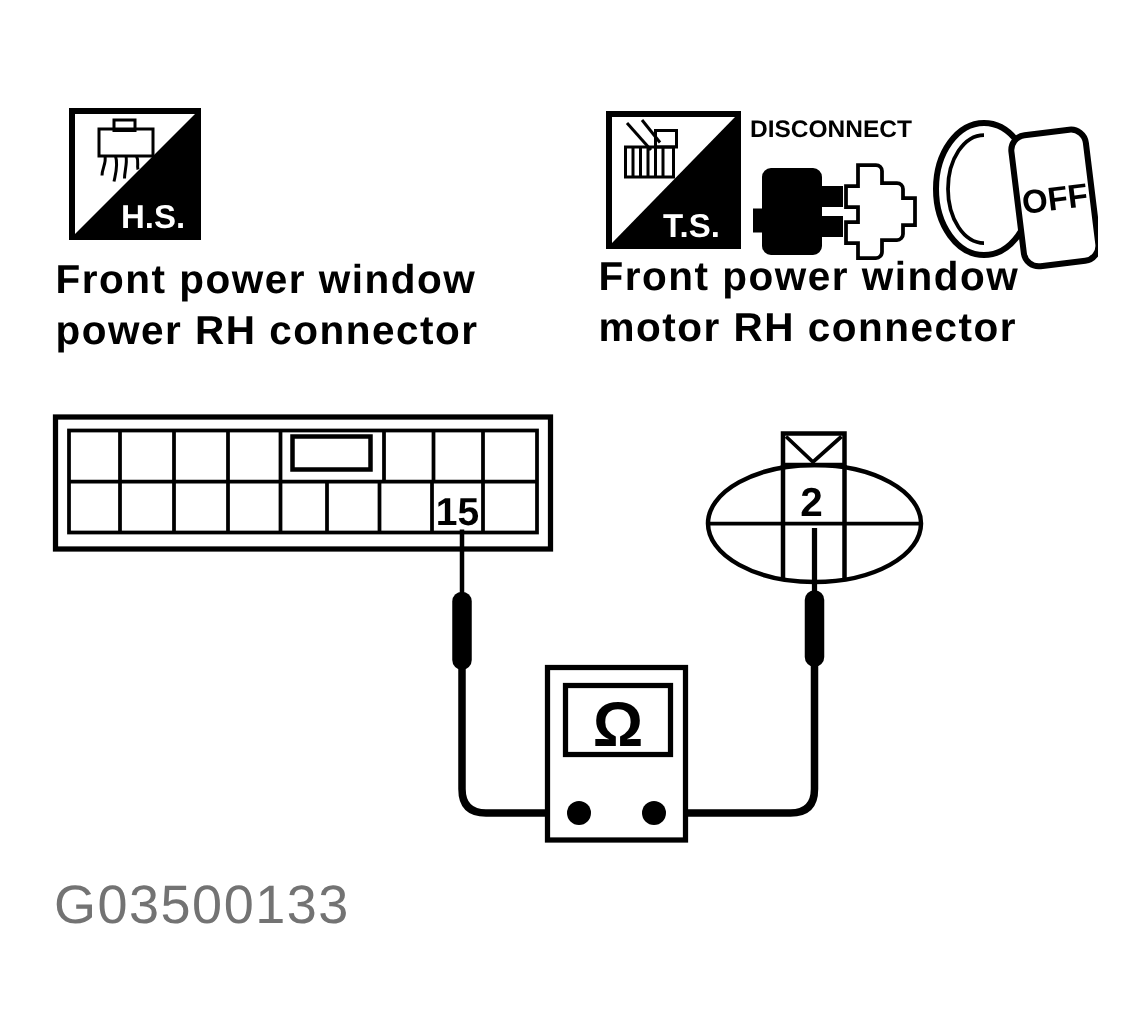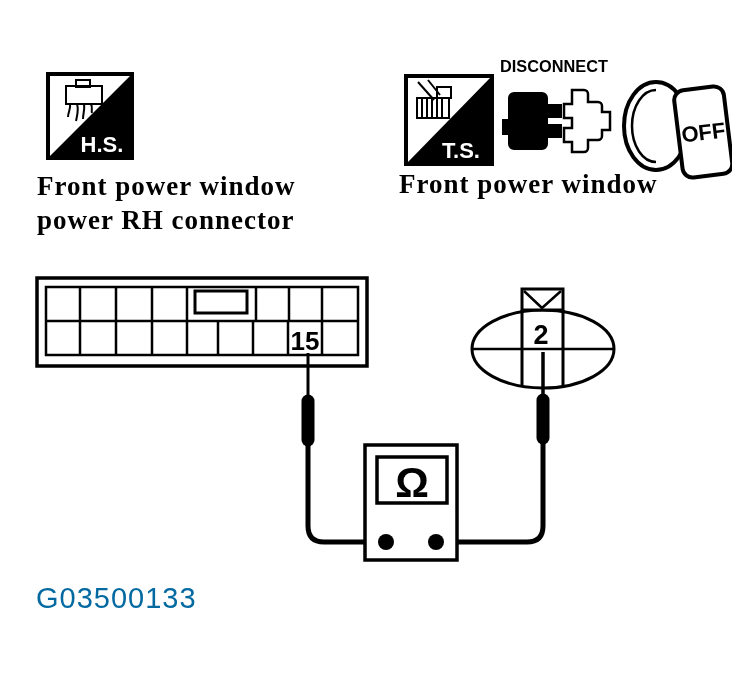--- a/index.html
+++ b/index.html
@@ -3,29 +3,29 @@
 <meta charset="utf-8">
 <style>
   html,body{margin:0;padding:0;background:#fff;}
   #page{
     position:relative;width:756px;height:681px;background:#fff;
     font-family:"Liberation Sans",sans-serif;color:#000;overflow:hidden;
   }
   .abs{position:absolute;}
   .caption{
     font-weight:bold;font-size:27px;line-height:34px;letter-spacing:1px;
-    color:#000;white-space:nowrap;font-family:Liberation Serif, serif;
+    color:#000;white-space:nowrap;
   }
   .caption div{white-space:nowrap;}
   #disconnect-label{
     font-weight:bold;font-size:16px;letter-spacing:0px;color:#000;
     transform:scaleX(1.02);transform-origin:left;
   }
   #figure-id{
-    font-size:29px;letter-spacing:1px;color:#0369a1;text-align:right;
+    font-size:36px;letter-spacing:1px;color:#737373;text-align:right;
   }
   svg{display:block;}
   svg text{font-family:"Liberation Sans",sans-serif;}
 </style>
 </head>
 <body>
 
 <div id="page">
 
   <svg class="abs" style="left:46px;top:72px" width="88" height="88" viewBox="0 0 88 88">
@@ -53,39 +53,40 @@
     <g stroke="#000" stroke-width="2" fill="none">
       <path d="M14,8 L30,26"></path>
       <path d="M24,6 L36,21"></path>
       <rect x="33" y="13" width="14" height="11"></rect>
       <rect x="13" y="24" width="32" height="20"></rect>
       <path d="M18,24 v20 M23,24 v20 M28,24 v20 M33,24 v20 M38,24 v20"></path>
     </g>
     <text x="57" y="84" text-anchor="middle" font-size="22" font-weight="bold" fill="#fff">T.S.</text>
   </svg>
 
-  <div class="abs" style="left:500px;top:58px">
+  <div class="abs" style="left:500px;top:78px">
     <div id="disconnect-label">DISCONNECT</div>
     <svg width="118" height="86" viewBox="0 0 118 86" style="margin-top:2px">
       <path d="M14,14 h28 a6,6 0 0 1 6,6 v6 h14 v14 h-14 v6 h14 v14 h-14 v6 a6,6 0 0 1 -6,6 h-28 a6,6 0 0 1 -6,-6 v-9 h-6 v-16 h6 v-21 a6,6 0 0 1 6,-6 z" fill="#000"></path>
       <path d="M72,12 h12 a4,4 0 0 1 4,4 v8 h10 a4,4 0 0 1 4,4 v6 h8 v18 h-8 v6 a4,4 0 0 1 -4,4 h-10 v8 a4,4 0 0 1 -4,4 h-12 v-10 h-8 v-14 h8 v-10 h-8 v-14 h8 z" fill="#fff" stroke="#000" stroke-width="2.5"></path>
     </svg>
   </div>
 
   <svg class="abs" style="left:616px;top:70px" width="116" height="112" viewBox="0 0 116 112">
     <ellipse cx="40" cy="56" rx="32" ry="44" fill="#fff" stroke="#000" stroke-width="4"></ellipse>
     <path d="M40,20 A24,36 0 0 0 40,92" fill="none" stroke="#000" stroke-width="2.5"></path>
     <g transform="rotate(-7 87 60)">
       <rect x="62" y="18" width="50" height="88" rx="10" fill="#fff" stroke="#000" stroke-width="4"></rect>
       <text x="87" y="70" text-anchor="middle" font-size="22" font-weight="bold" fill="#000">OFF</text>
     </g>
   </svg>
 
   <div class="abs caption" style="left:399px;top:167px">
     <div>Front power window</div>
+    <div>motor RH connector</div>
   </div>
 
   <svg class="abs" style="left:0;top:0" width="756" height="681" viewBox="0 0 756 681">
 
     <g>
       <rect x="37" y="278" width="330" height="88" fill="#fff" stroke="#000" stroke-width="3.5"></rect>
       <rect x="46" y="287" width="312" height="68" fill="none" stroke="#000" stroke-width="2.5"></rect>
       <path d="M46,321 H358" stroke="#000" stroke-width="2.5"></path>
       <path d="M80,287 V321 M116,287 V321 M152,287 V321 M187,287 V321 M256,287 V321 M289,287 V321 M322,287 V321" stroke="#000" stroke-width="2.5"></path>
       <rect x="195" y="291" width="52" height="22" fill="none" stroke="#000" stroke-width="3"></rect>

